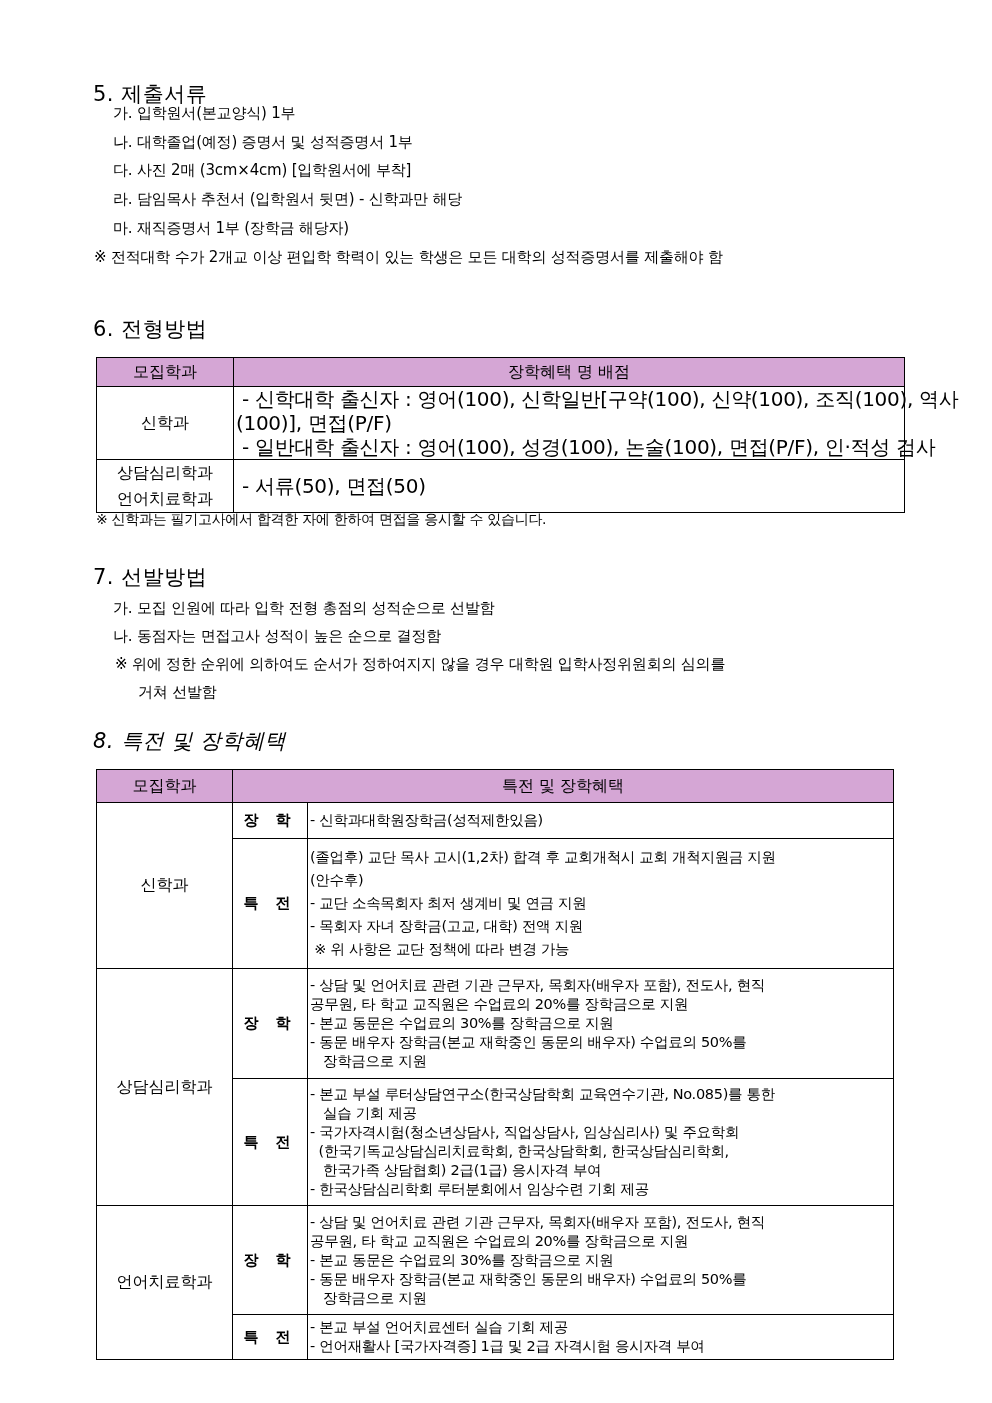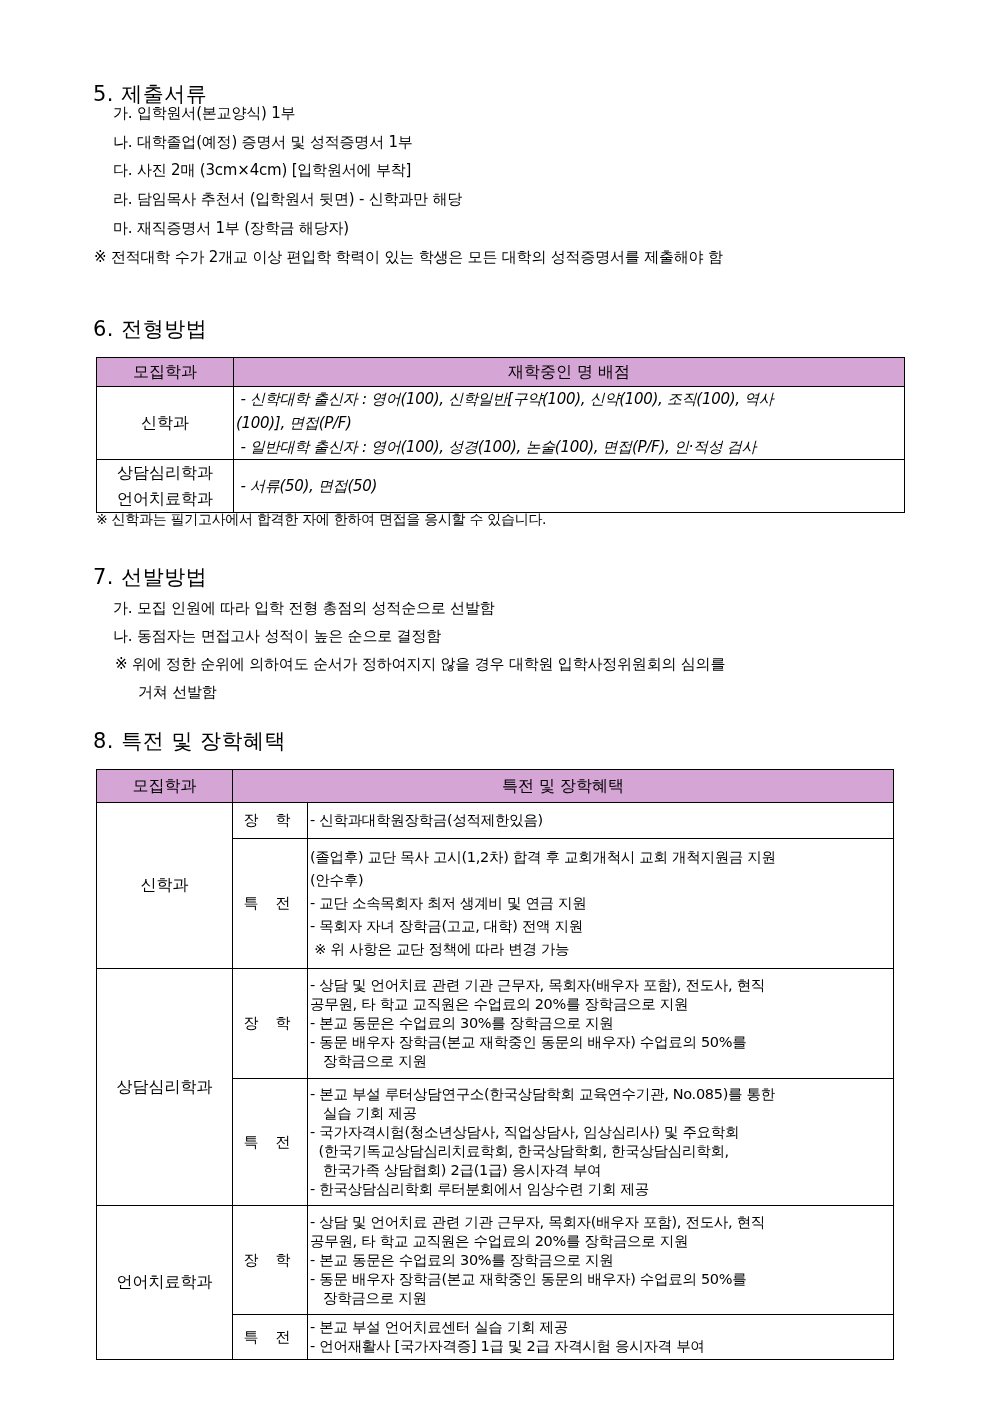--- a/index.html
+++ b/index.html
@@ -12,24 +12,24 @@
     }
     .abs { position: absolute; white-space: nowrap; }
     .h { font-size: 21px; letter-spacing: 0.5px; }
     .li { font-size: 15px; letter-spacing: -0.2px; }
     .note { font-size: 14px; letter-spacing: -0.3px; }
 
     table { border-collapse: collapse; position: absolute; table-layout: fixed; }
     td, th { border: 1.5px solid #000; font-weight: normal; }
     th { background: #d5a6d5; font-size: 16px; text-align: center; }
     td.dept { text-align: center; font-size: 16px; }
-    td.sub { text-align: center; font-size: 15px; letter-spacing: 6px; }
+    td.sub { text-align: center; font-size: 15px; letter-spacing: 6px; font-weight: bold; }
     td.body { font-size: 14.5px; letter-spacing: -0.3px; vertical-align: middle; }
     .line { display: block; white-space: nowrap; line-height: 19px; }
-    .t1 .line { line-height: 24px; font-size: 15px; font-style: italic; }
+    .t1 .line { line-height: 24px; font-size: 20px; }
     .t2 .ln22 .line { line-height: 23px; }
   </style>
 </head>
 <body>
 
 <div class="abs h" style="left:93px;top:64px;margin-top:16px;">5. 제출서류</div>
 <div class="abs li" style="left:113px;top:104px;">가. 입학원서(본교양식) 1부</div>
 <div class="abs li" style="left:113px;top:133px;">나. 대학졸업(예정) 증명서 및 성적증명서 1부</div>
 <div class="abs li" style="left:113px;top:161px;">다. 사진 2매 (3cm×4cm) [입학원서에 부착]</div>
 <div class="abs li" style="left:113px;top:190px;">라. 담임목사 추천서 (입학원서 뒷면) - 신학과만 해당</div>
@@ -39,21 +39,21 @@
 <div class="abs h" style="left:93px;top:315px;">6. 전형방법</div>
 
 <table class="t1" style="left:96px;top:357px;width:808px;">
   <colgroup>
       <col style="width:137px">
       <col style="width:671px">
     </colgroup>
   <tbody>
       <tr style="height:29px;">
     <th>모집학과</th>
-    <th>재학중인 명 배점</th>
+    <th>장학혜택 명 배점</th>
   </tr>
   <tr style="height:71px;">
     <td class="dept">신학과</td>
     <td class="body" style="padding:0 2px;">
       <span class="line" style="white-space:pre;"> - 신학대학 출신자 : 영어(100), 신학일반[구약(100), 신약(100), 조직(100), 역사</span>
       <span class="line" style="white-space:pre;">(100)], 면접(P/F)</span>
       <span class="line" style="white-space:pre;"> - 일반대학 출신자 : 영어(100), 성경(100), 논술(100), 면접(P/F), 인·적성 검사</span>
     </td>
   </tr>
   <tr style="height:53px;">
@@ -68,21 +68,21 @@
 </tbody>
   </table>
 <div class="abs note" style="left:96px;top:511px;">※ 신학과는 필기고사에서 합격한 자에 한하여 면접을 응시할 수 있습니다.</div>
 
 <div class="abs h" style="left:93px;top:563px;">7. 선발방법</div>
 <div class="abs li" style="left:113px;top:599px;">가. 모집 인원에 따라 입학 전형 총점의 성적순으로 선발함</div>
 <div class="abs li" style="left:113px;top:627px;">나. 동점자는 면접고사 성적이 높은 순으로 결정함</div>
 <div class="abs li" style="left:115px;top:655px;">※ 위에 정한 순위에 의하여도 순서가 정하여지지 않을 경우 대학원 입학사정위원회의 심의를</div>
 <div class="abs li" style="left:138px;top:683px;">거쳐 선발함</div>
 
-<div class="abs h" style="left:93px;top:727px;">8. 특전 및 장학혜택</div>
+<div class="abs h" style="left:93px;top:727px;font-style:italic;">8. 특전 및 장학혜택</div>
 
 <table class="t2" style="left:96px;top:769px;width:797px;">
   <colgroup>
       <col style="width:136px">
       <col style="width:75px">
       <col style="width:586px">
     </colgroup>
   <tbody>
       <tr style="height:33px;">
     <th>모집학과</th>

